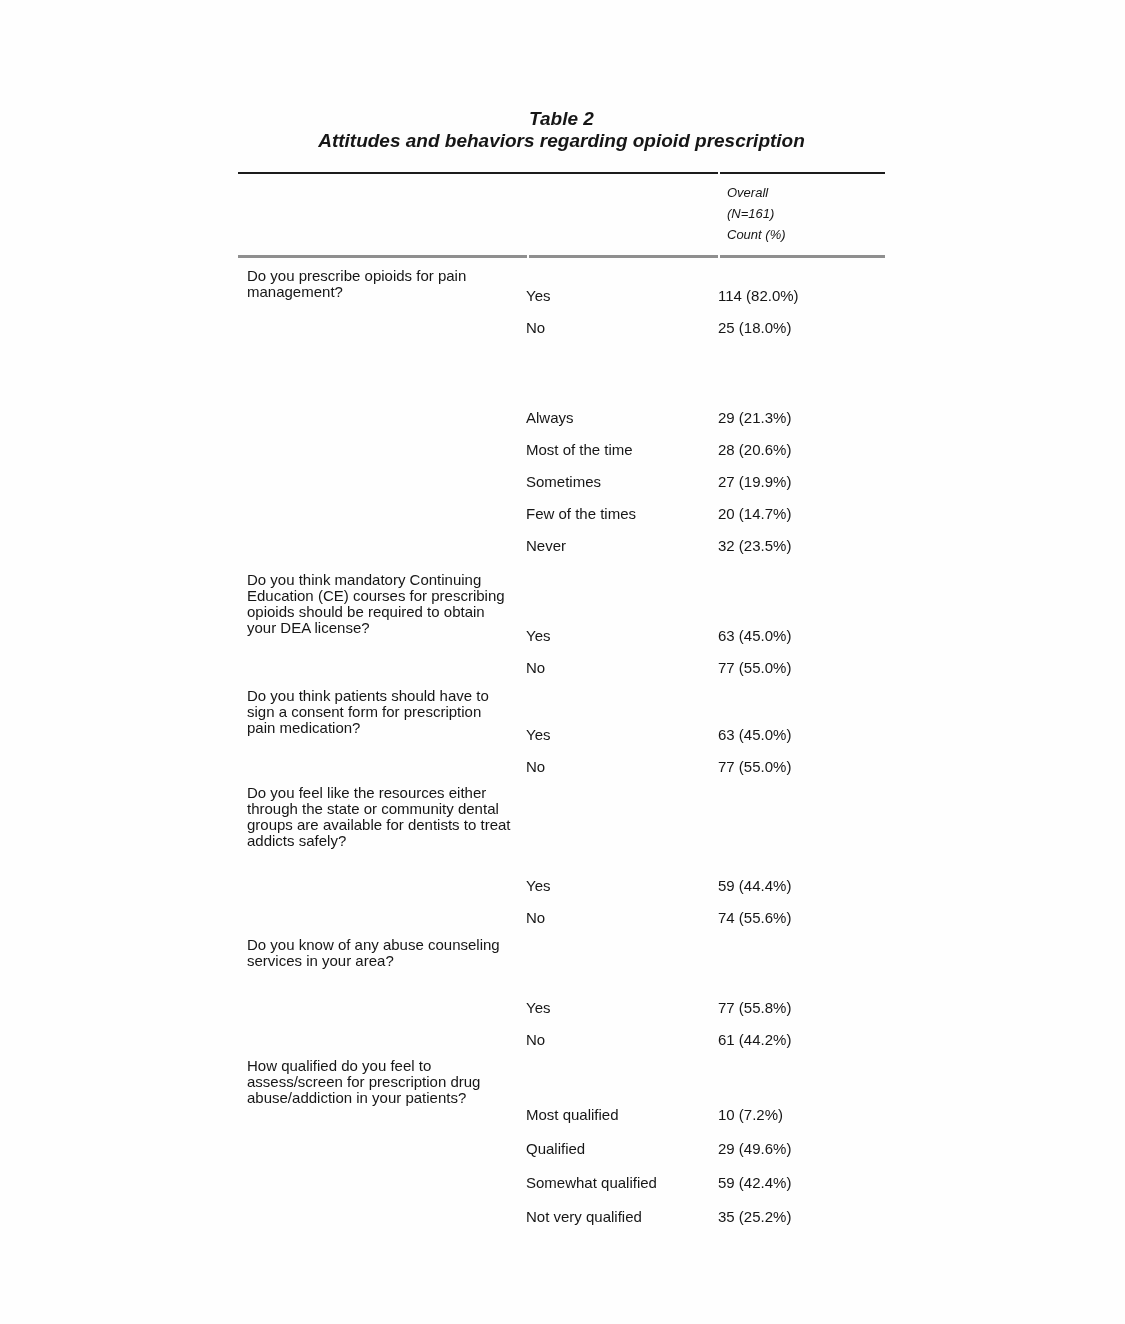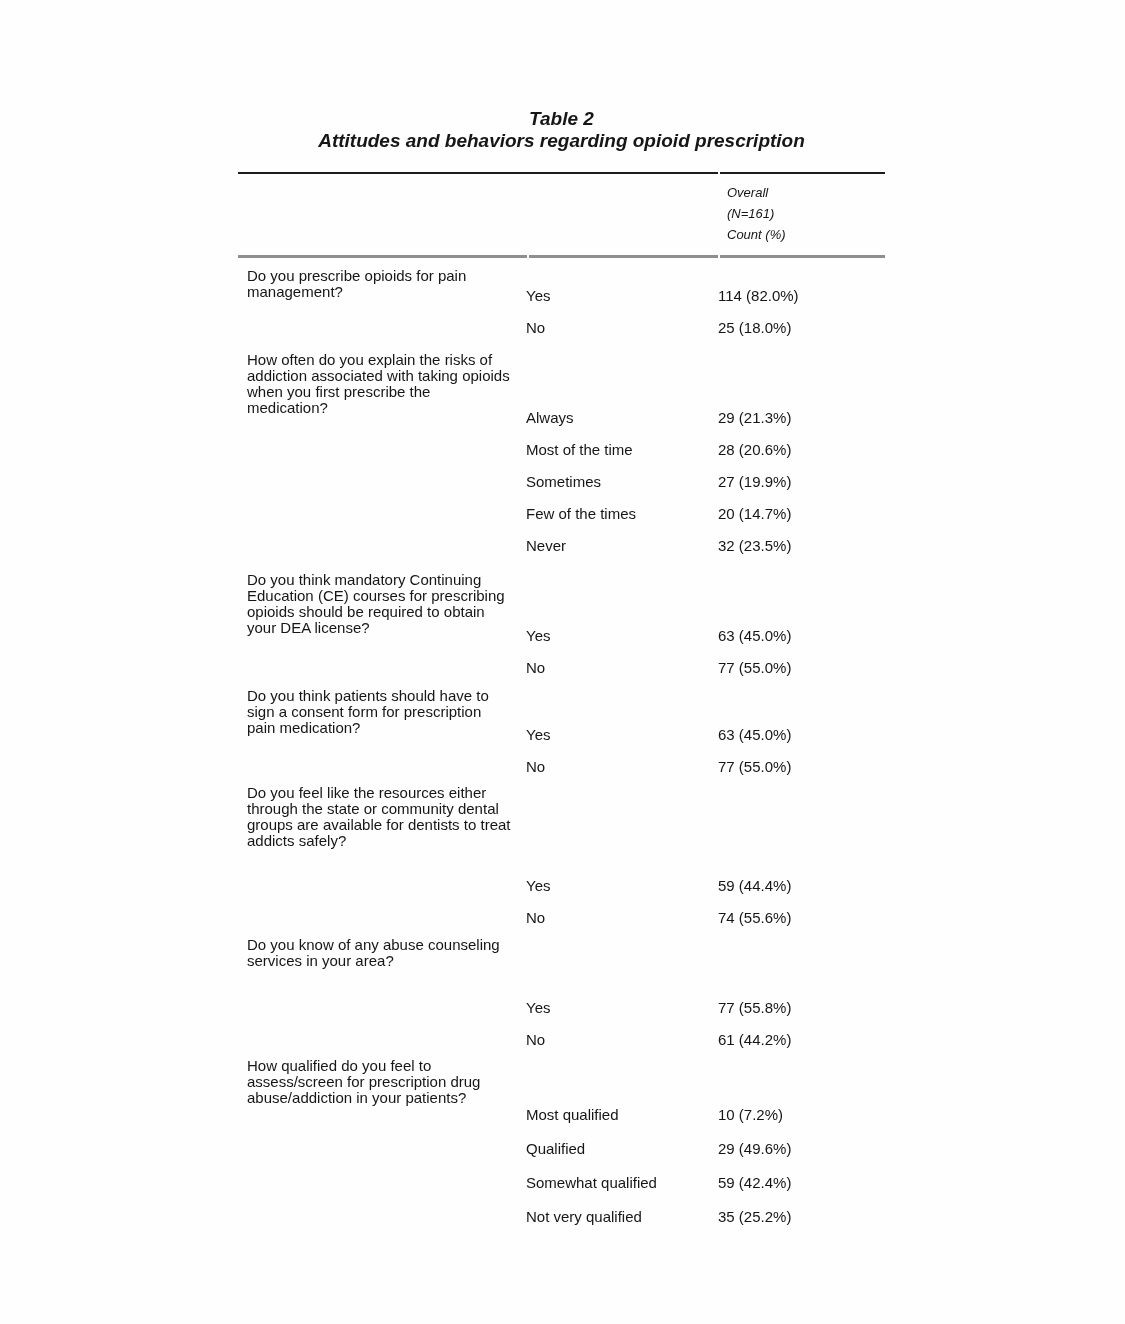--- a/index.html
+++ b/index.html
@@ -79,24 +79,20 @@
           <div class="acount">114 (82.0%)</div>
         </div>
         <div class="arow">
           <div class="alabel">No</div>
           <div class="acount">25 (18.0%)</div>
         </div>
       </div>
     </div>
 
     <div class="block b2">
-      <div class="question">How often do you explain the risks of
-addiction associated with taking opioids
-when you first prescribe the
-medication?</div>
       <div class="answers">
         <div class="arow">
           <div class="alabel">Always</div>
           <div class="acount">29 (21.3%)</div>
         </div>
         <div class="arow">
           <div class="alabel">Most of the time</div>
           <div class="acount">28 (20.6%)</div>
         </div>
         <div class="arow">

